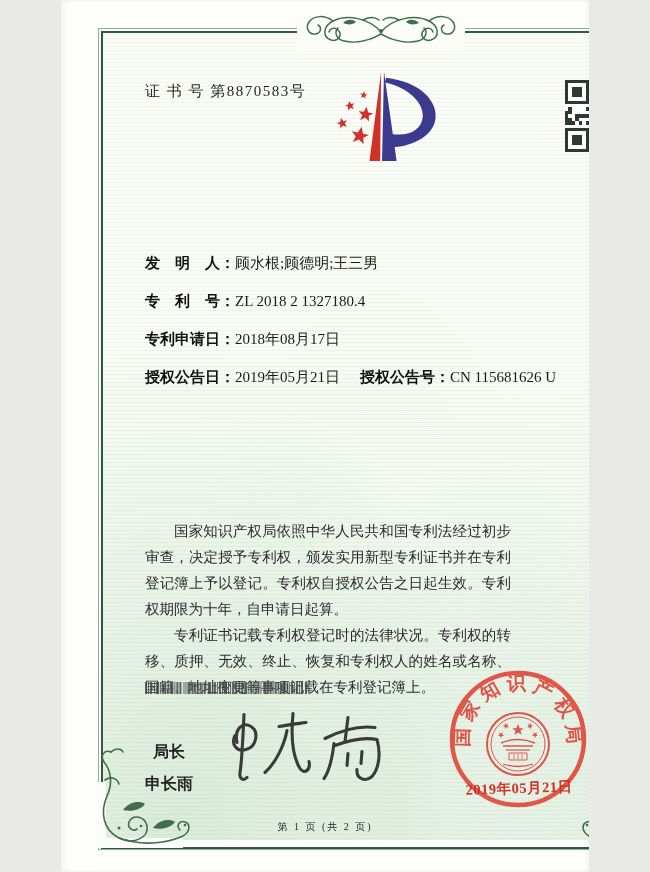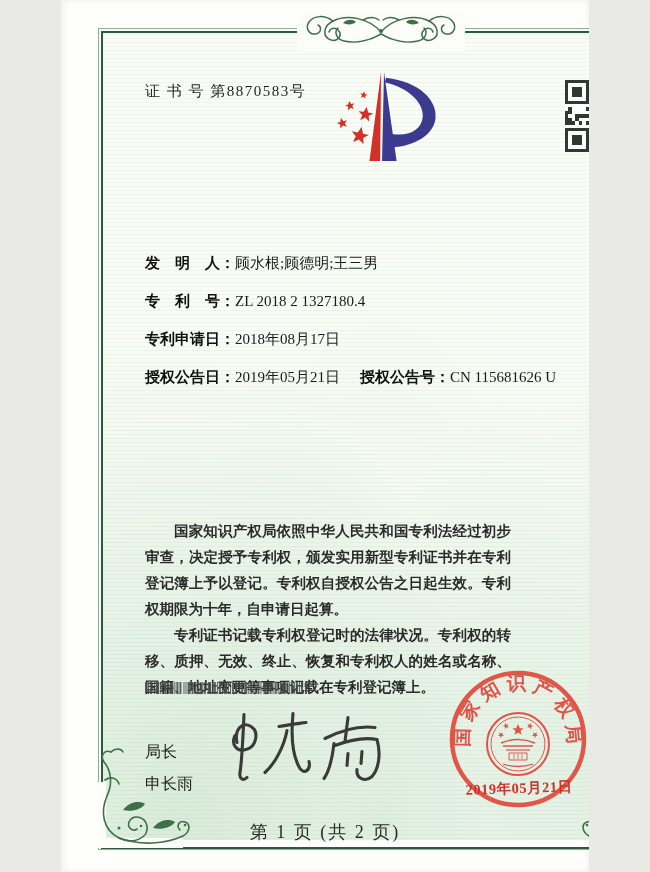--- a/index.html
+++ b/index.html
@@ -23,27 +23,27 @@
   .frame-inner{position:absolute; left:40px; top:31px; width:564px; height:814px; border:2px solid #2d5a3c;}
   .abs{position:absolute;}
   .certno{left:84px; top:82px; font-size:15px; letter-spacing:1.5px; font-weight:500;}
   .title{left:0; right:0; top:186px; text-align:center; font-size:30px; font-weight:600; letter-spacing:12px; text-indent:12px; color:#1c1c1c;}
   .fields{left:84px; top:254px; right:60px; font-size:15px;}
   .frow{margin-bottom:20px; line-height:18px; white-space:nowrap;}
   .flabel{font-weight:700; color:#111;}
   .fvalue{font-weight:500; color:#1a1a1a;}
   .gap{display:inline-block; width:20px;}
   .paras{left:84px; right:78px; top:518px; font-size:14.5px; line-height:26px; color:#2b2b2b; text-align:justify;}
-  .paras p{margin:0; text-indent:2em; font-weight:700;}
+  .paras p{margin:0; text-indent:2em; font-weight:400;}
   .barcode{left:84px; top:682px;}
-  .director{left:84px; top:736px; font-size:16px; font-weight:400; line-height:32px; color:#222;}
+  .director{left:84px; top:736px; font-size:16px; font-weight:700; line-height:32px; color:#222;text-align:center;}
   .signature{left:146px; top:706px;}
   .seal{left:382px; top:664px;}
   .sealdate{left:392px; top:779px; width:132px; text-align:center; color:#cf3227; font-size:14.5px; font-weight:700; letter-spacing:.5px; transform:rotate(-2deg);}
-  .footer{left:0; right:0; top:820px; text-align:center; font-size:18px; letter-spacing:2px; color:#2a2a2a;}
+  .footer{left:0; right:0; top:820px; text-align:center; font-size:10px; letter-spacing:2px; color:#2a2a2a;}
   svg{display:block;}
 </style>
 </head>
 <body>
 
 <div class="page">
 
   <div class="panel"></div>
   <div class="frame-outer"></div>
   <div class="frame-inner"></div>

